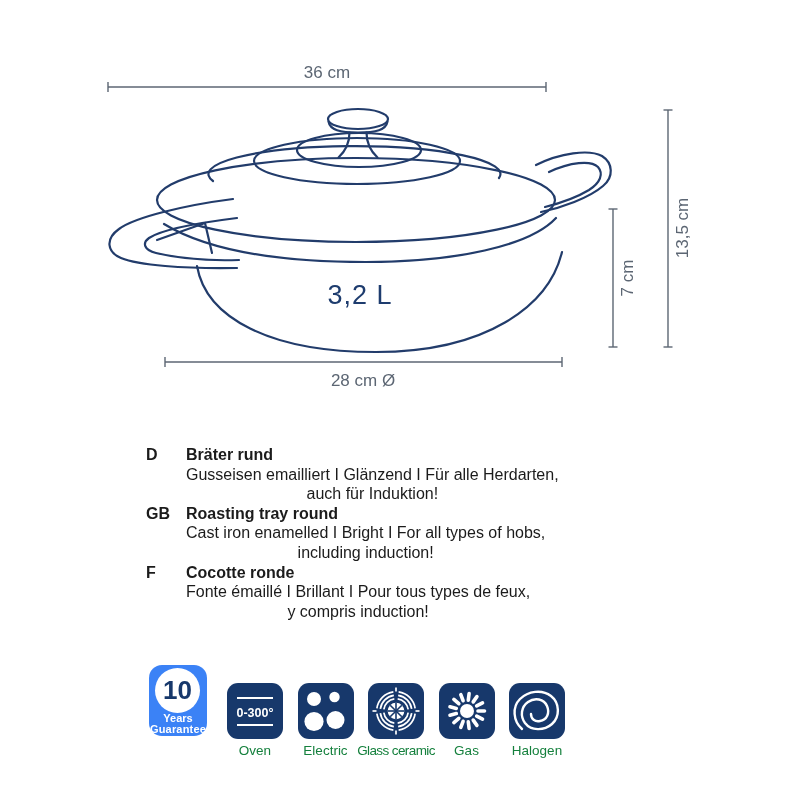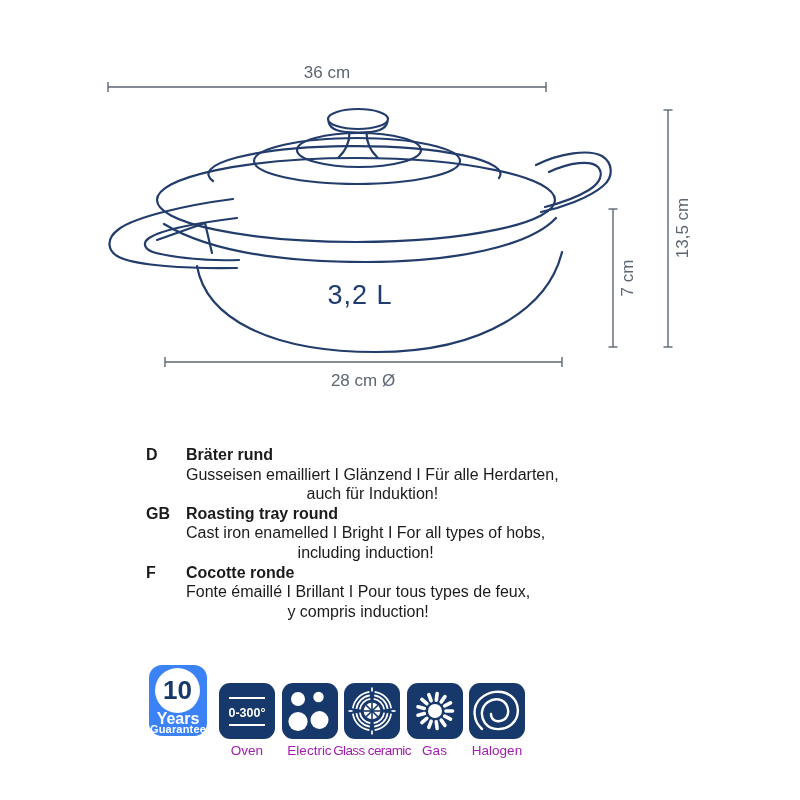--- a/index.html
+++ b/index.html
@@ -15,27 +15,27 @@
   .desc-entry{display:flex;}
   .desc-code{width:40px;font-weight:700;flex:0 0 40px;}
   .desc-title{font-weight:700;}
   .desc-line{font-weight:400;text-align:center;}
 
   
   #guarantee-badge{position:absolute;left:149px;top:665px;width:58px;height:71px;
     background:#3b82f6;border-radius:13px;text-align:center;}
   #guarantee-circle{position:absolute;left:6px;top:3px;width:45px;height:45px;background:#ffffff;
     border-radius:50%;color:#17386B;font-size:26px;font-weight:700;line-height:45px;text-align:center;}
-  #guarantee-years{position:absolute;left:0;top:48px;width:58px;color:#fff;font-size:16px;font-weight:700;line-height:11px;}
+  #guarantee-years{position:absolute;left:0;top:48px;width:58px;color:#fff;font-size:11px;font-weight:700;line-height:11px;}
   #guarantee-word{position:absolute;left:0;top:59px;width:58px;color:#fff;font-size:11px;font-weight:700;letter-spacing:.2px;line-height:11px;}
 
   #hob-icons{position:absolute;left:219px;top:683px;display:flex;gap:6.5px;}
-  .hob{position:relative;width:56px;height:56px;}
+  .hob{position:relative;width:56px;height:56px;margin-left:8px;}
   .hob-label{position:absolute;top:60px;left:50%;transform:translateX(-50%);white-space:nowrap;
-    color:#a21caf;font-size:13.5px;font-weight:400;}
+    color:#15803d;font-size:13.5px;font-weight:400;}
   .hob-label.tight{letter-spacing:-0.6px;}
 </style>
 </head>
 <body>
 
 <div id="stage">
 
   <svg id="diagram-svg" width="800" height="440" viewBox="0 0 800 440">
 
     <g stroke="#223C6B" stroke-width="2.2" fill="none" stroke-linecap="round" stroke-linejoin="round">

